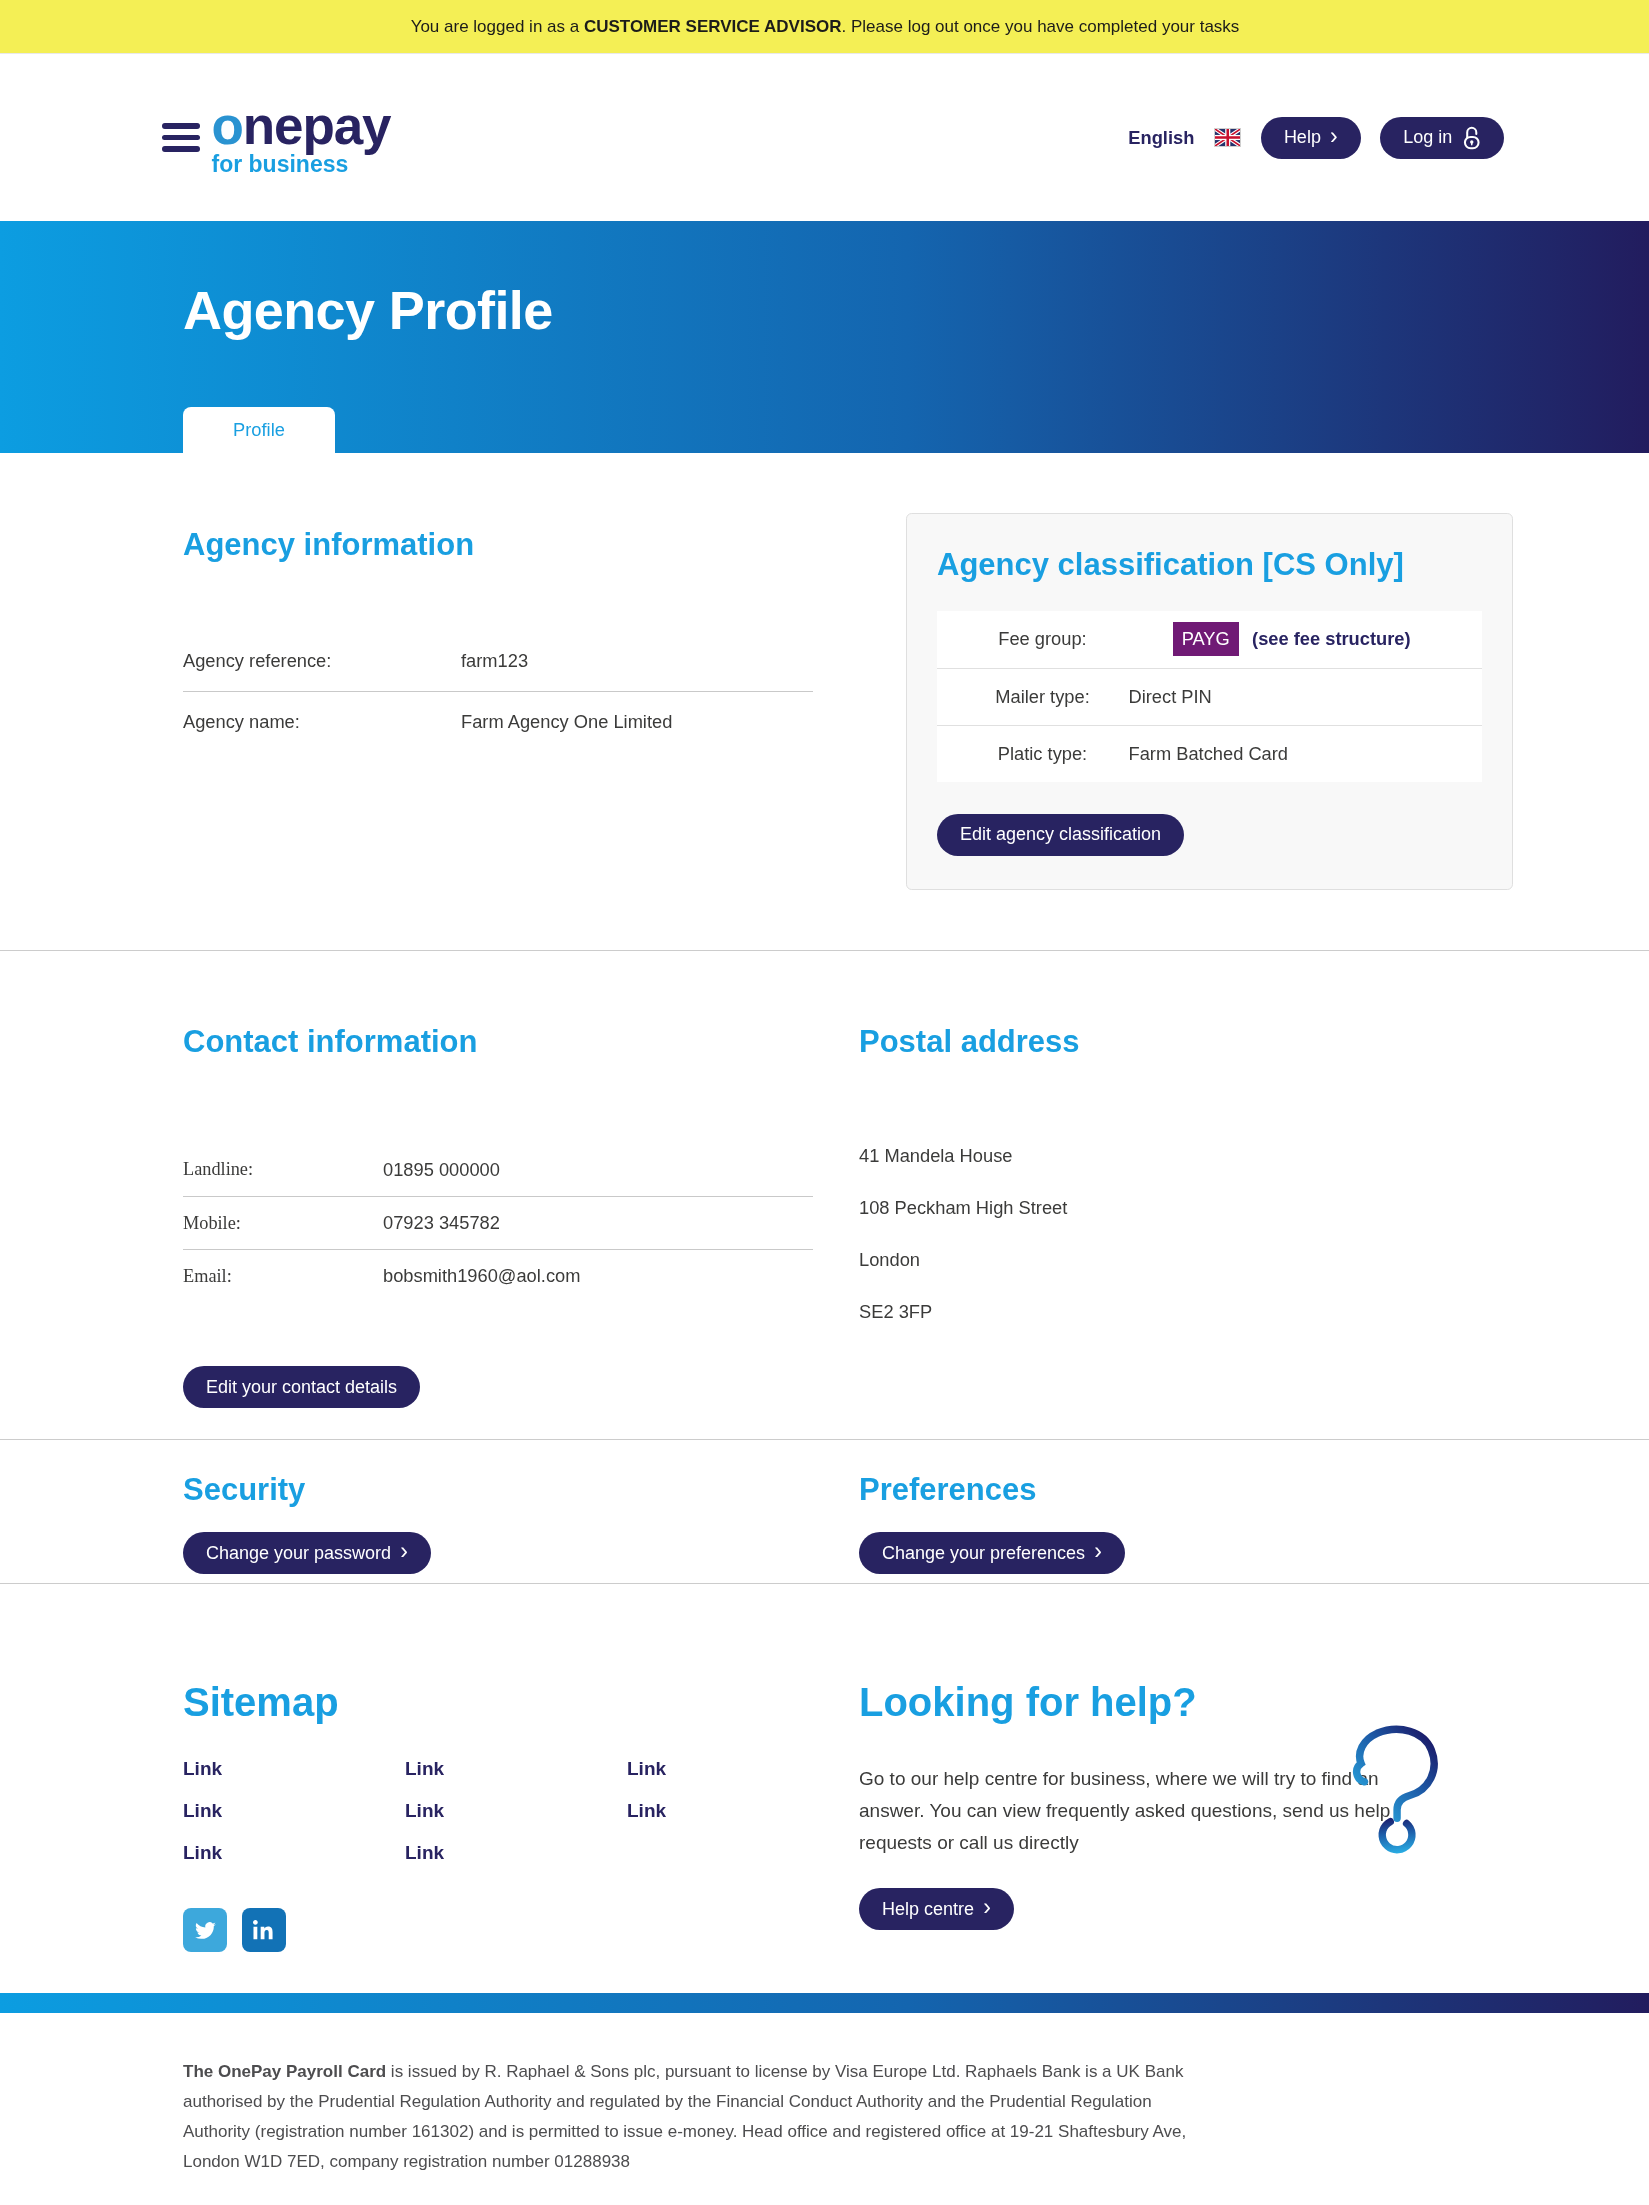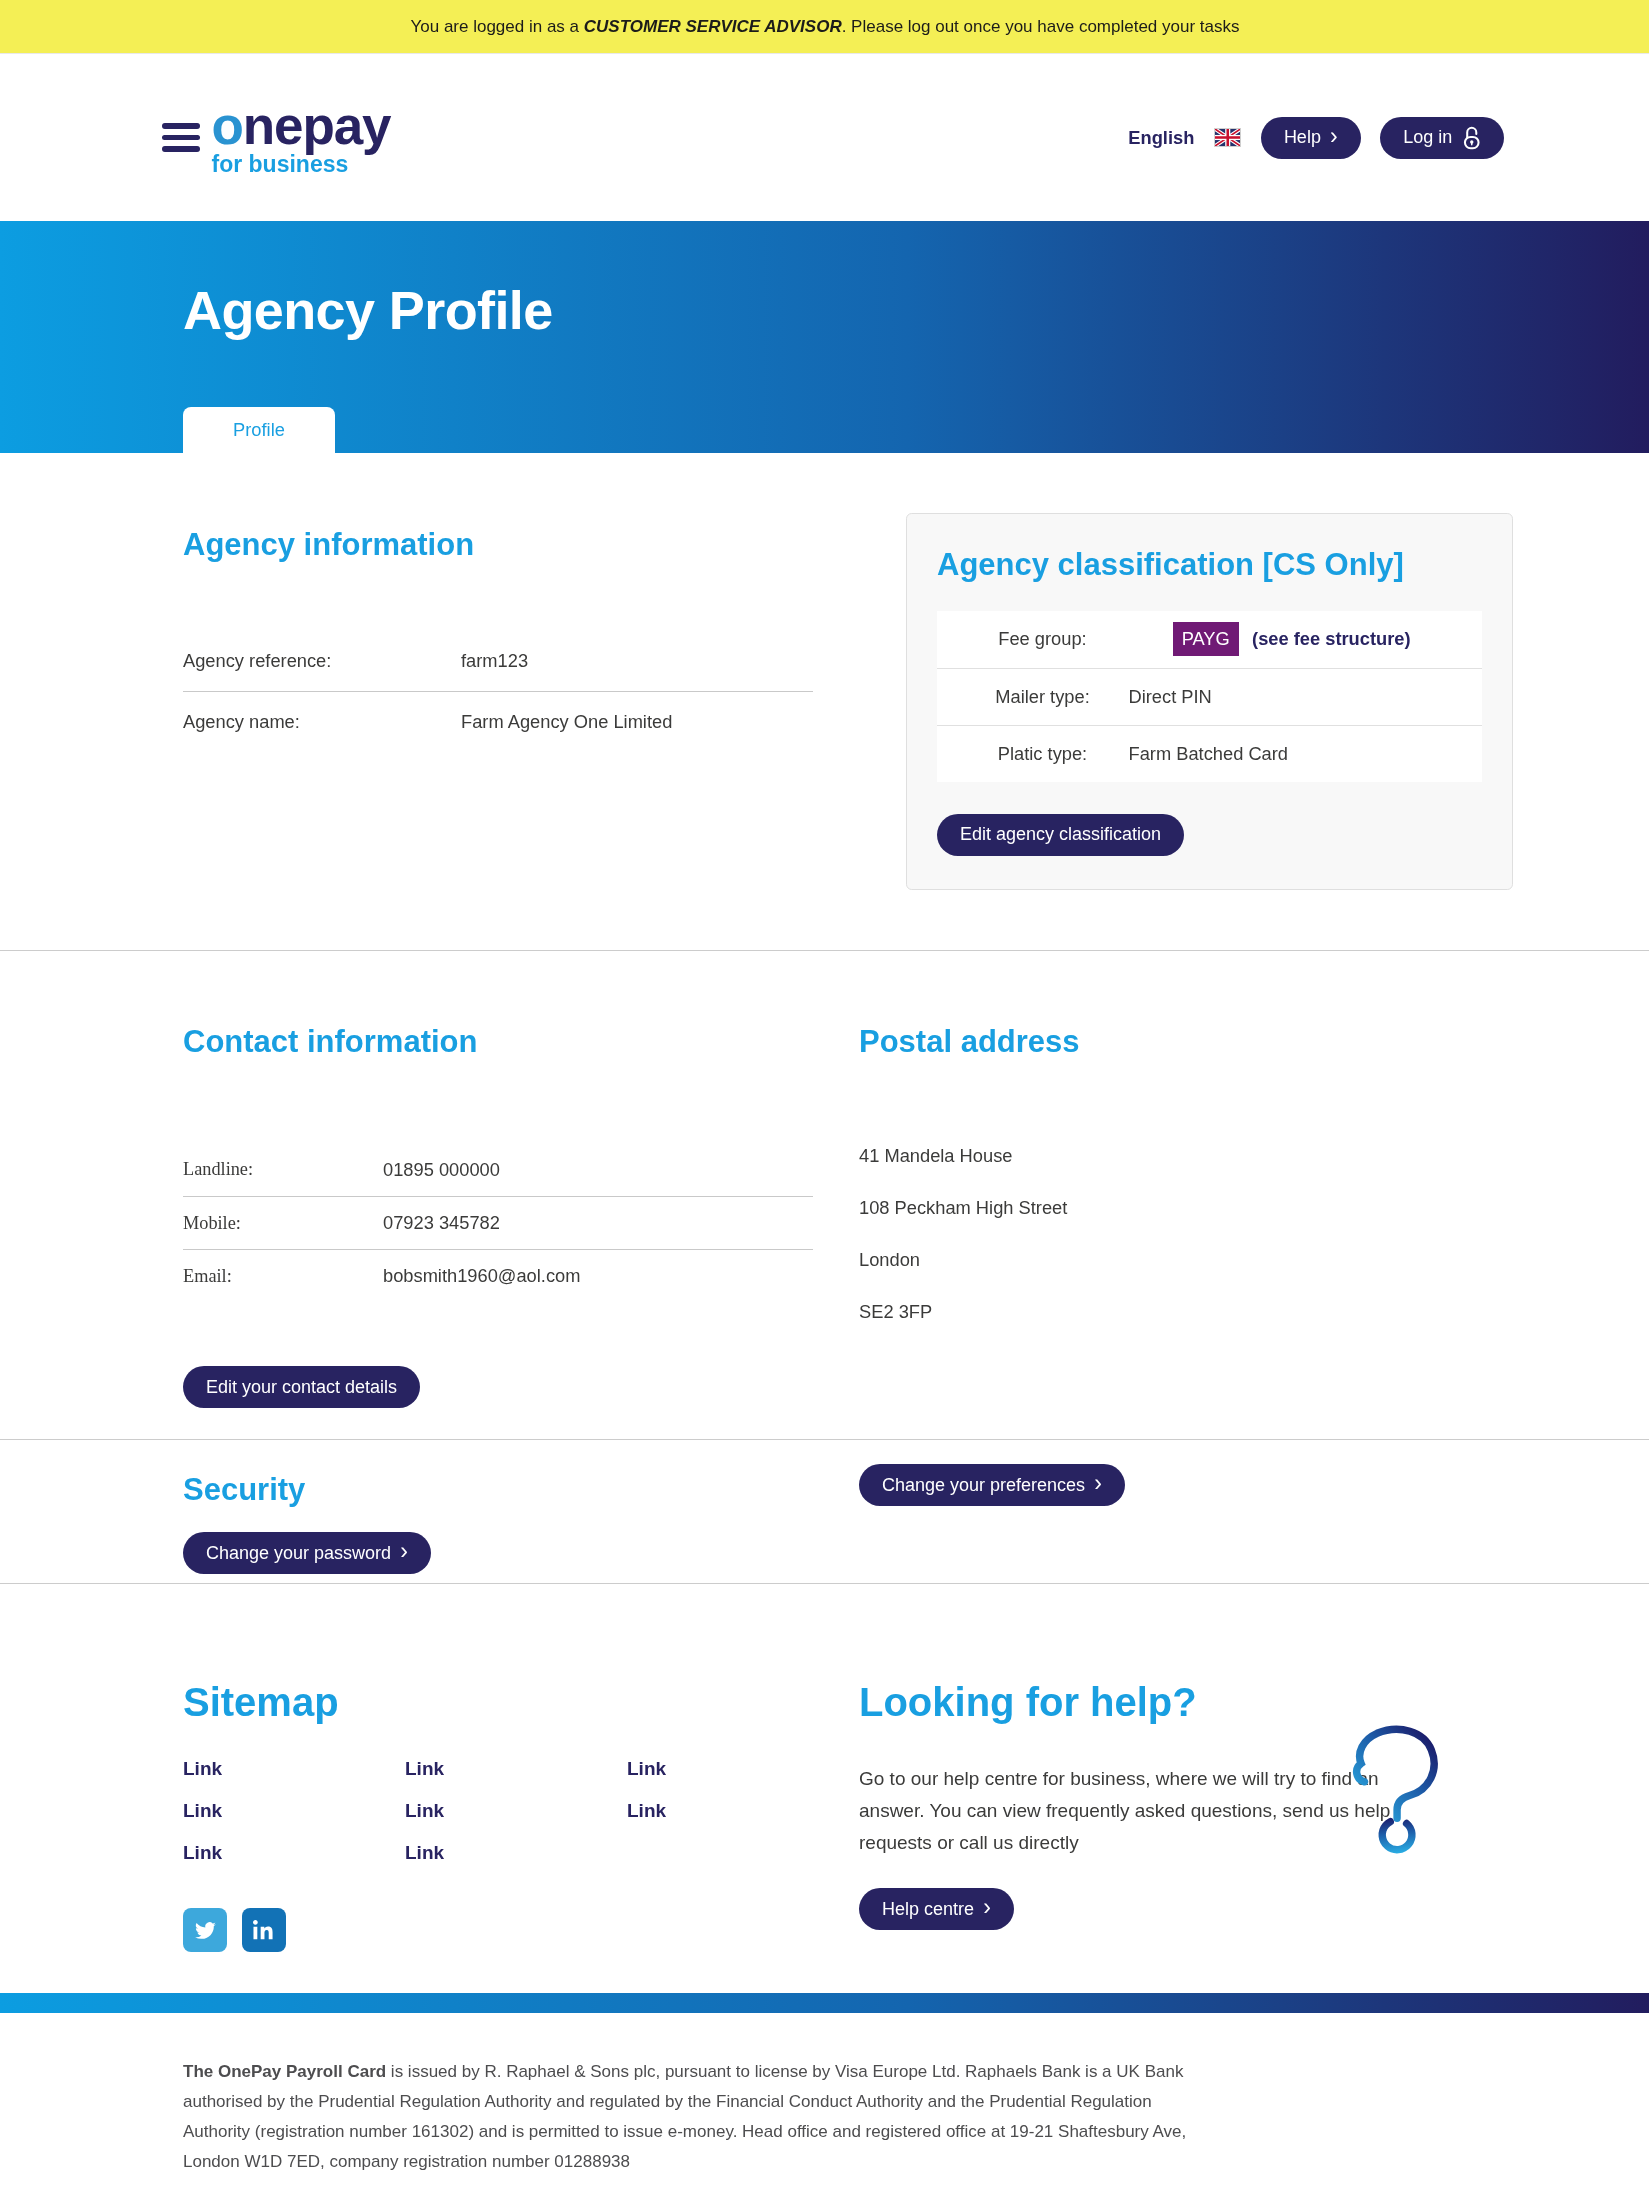--- a/index.html
+++ b/index.html
@@ -2,21 +2,21 @@
 <html style="font-size:9.2px"><head>
 <meta charset="utf-8">
 <style>
   * { margin:0; padding:0; box-sizing:border-box; }
   html,body { width:1650px; background:#fff; font-family:"Liberation Sans", sans-serif; color:#3B3B3A; }
   body { height:2205px; overflow:hidden; }
 
   
   .banner { height:54px; background:#F4EF55; display:flex; align-items:center; justify-content:center;
             font-size:17px; color:#1C1C1A; border-bottom:1.1px solid #E9E9E9; }
-  .banner b { font-weight:bold;font-style:italic; }
+  .banner b { font-weight:bold; }
 
   
   .header { height:167px; background:#fff; display:flex; align-items:center; padding:0 146px 0 162px;gap:22px; }
   .header-left { display:flex; align-items:center; gap:11.5px; }
   .burger { width:38px; display:flex; flex-direction:column; gap:5.7px; cursor:pointer; }
   .burger span { display:block; height:5.7px; border-radius:2.9px; background:#282361; }
   .logo { line-height:1; }
   .logo .main { font-size:53px; font-weight:bold; letter-spacing:-1.1px; color:#282361; }
   .logo .main .o { color:#2A93D1; }
   .logo .sub { font-size:23px; font-weight:bold; color:#199FE1; margin-top:1.1px; }
@@ -219,20 +219,21 @@
 
 <div class="section bordered" id="sec3">
   <div class="col-left">
     <h2 class="section-h">Security</h2>
     <button class="pill">
       <span>Change your password</span>
         <span class="chev">›</span>
     </button>
   </div>
   <div class="col-right">
+    <h2 class="section-h">Preferences</h2>
     <button class="pill">
       <span>Change your preferences</span>
         <span class="chev">›</span>
     </button>
   </div>
 </div>
 
 <div class="section bordered" id="sec4">
   <div class="col-left">
     <h2 class="big-h">Sitemap</h2>

